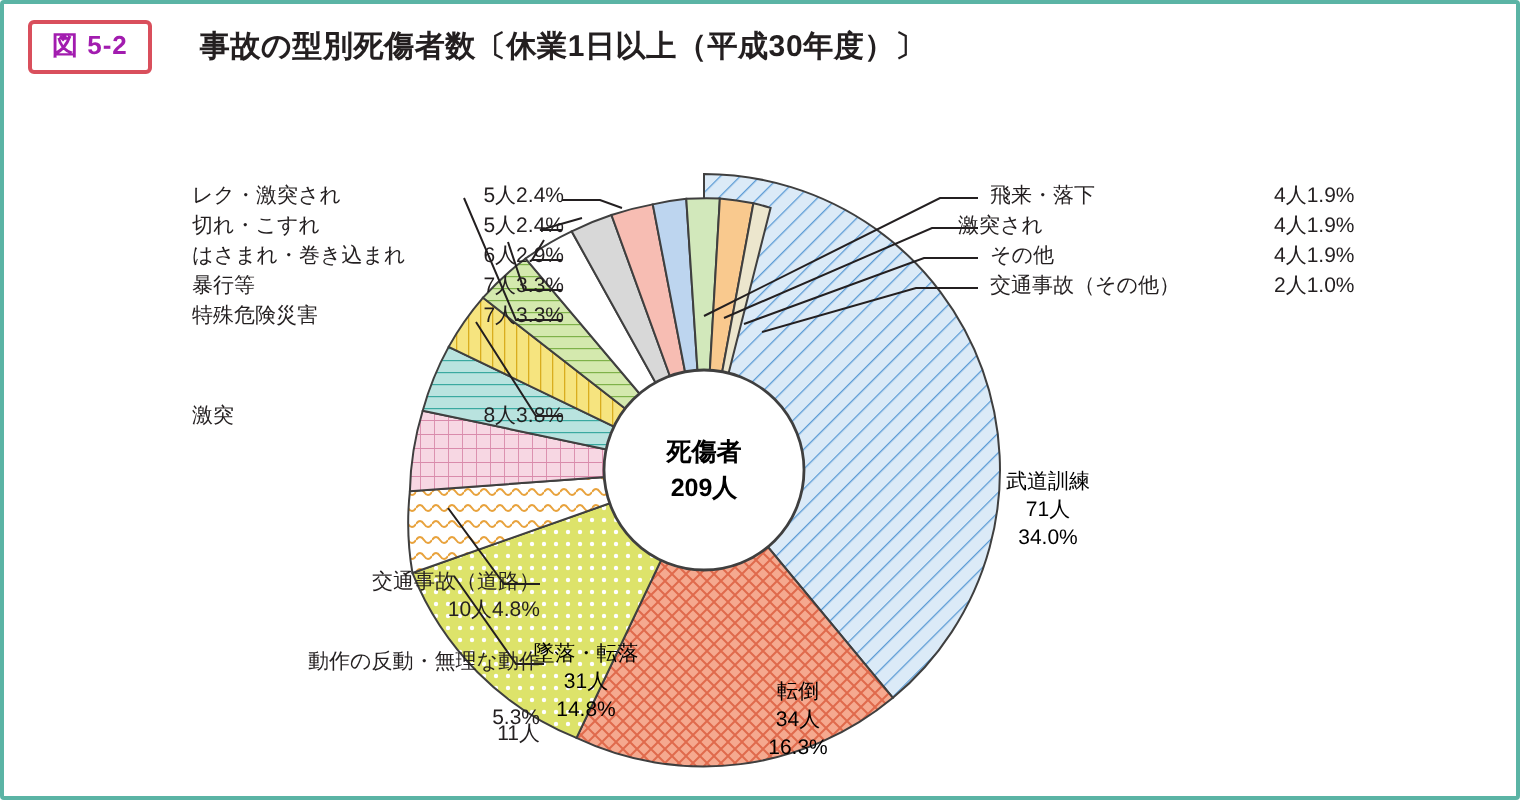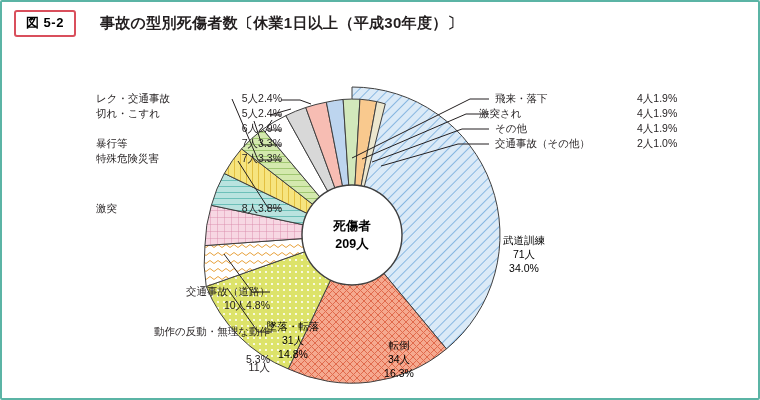--- a/index.html
+++ b/index.html
@@ -15,21 +15,21 @@
     position:absolute;left:0;top:0;width:760px;height:400px;
     border:2px solid #5bb4a5;
     box-sizing:border-box;
     border-radius:2px;
   }
   .header{
     position:absolute;left:14px;top:10px;display:flex;align-items:center;gap:12px;
   }
   .fig-badge{
     border:2px solid #d94f5c;
-    color:#000000;
+    color:#a21caf;
     font-size:13px;
     font-weight:bold;
     padding:2px 10px 3px 10px;
     border-radius:3px;
     letter-spacing:0.5px;
     white-space:nowrap;
   }
   .fig-title{
     font-size:15px;font-weight:bold;letter-spacing:0.3px;white-space:nowrap;margin-left:12px;
   }
@@ -166,26 +166,27 @@
       <text x="399" y="307" class="slice-txt">転倒</text>
       <text x="399" y="321" class="slice-txt">34人</text>
       <text x="399" y="335" class="slice-txt">16.3%</text>
 
       <text x="293" y="288" class="slice-txt">墜落・転落</text>
       <text x="293" y="302" class="slice-txt">31人</text>
       <text x="293" y="316" class="slice-txt">14.8%</text>
     </g>
   </svg>
 
-  <div class="lbl left" style="left:96px;top:50px;">レク・交通事故</div>
+  <div class="lbl left" style="left:96px;top:50px;">レク・激突され</div>
   <div class="lbl right" style="left:220px;top:50px;width:62px;">5人2.4%</div>
 
   <div class="lbl left" style="left:96px;top:65px;">切れ・こすれ</div>
   <div class="lbl right" style="left:220px;top:65px;width:62px;">5人2.4%</div>
 
+  <div class="lbl left" style="left:96px;top:80px;">はさまれ・巻き込まれ</div>
   <div class="lbl right" style="left:220px;top:80px;width:62px;">6人2.9%</div>
 
   <div class="lbl left" style="left:96px;top:95px;">暴行等</div>
   <div class="lbl right" style="left:220px;top:95px;width:62px;">7人3.3%</div>
 
   <div class="lbl left" style="left:96px;top:110px;">特殊危険災害</div>
   <div class="lbl right" style="left:220px;top:110px;width:62px;">7人3.3%</div>
 
   <div class="lbl left" style="left:96px;top:160px;">激突</div>
   <div class="lbl right" style="left:220px;top:160px;width:62px;">8人3.8%</div>

